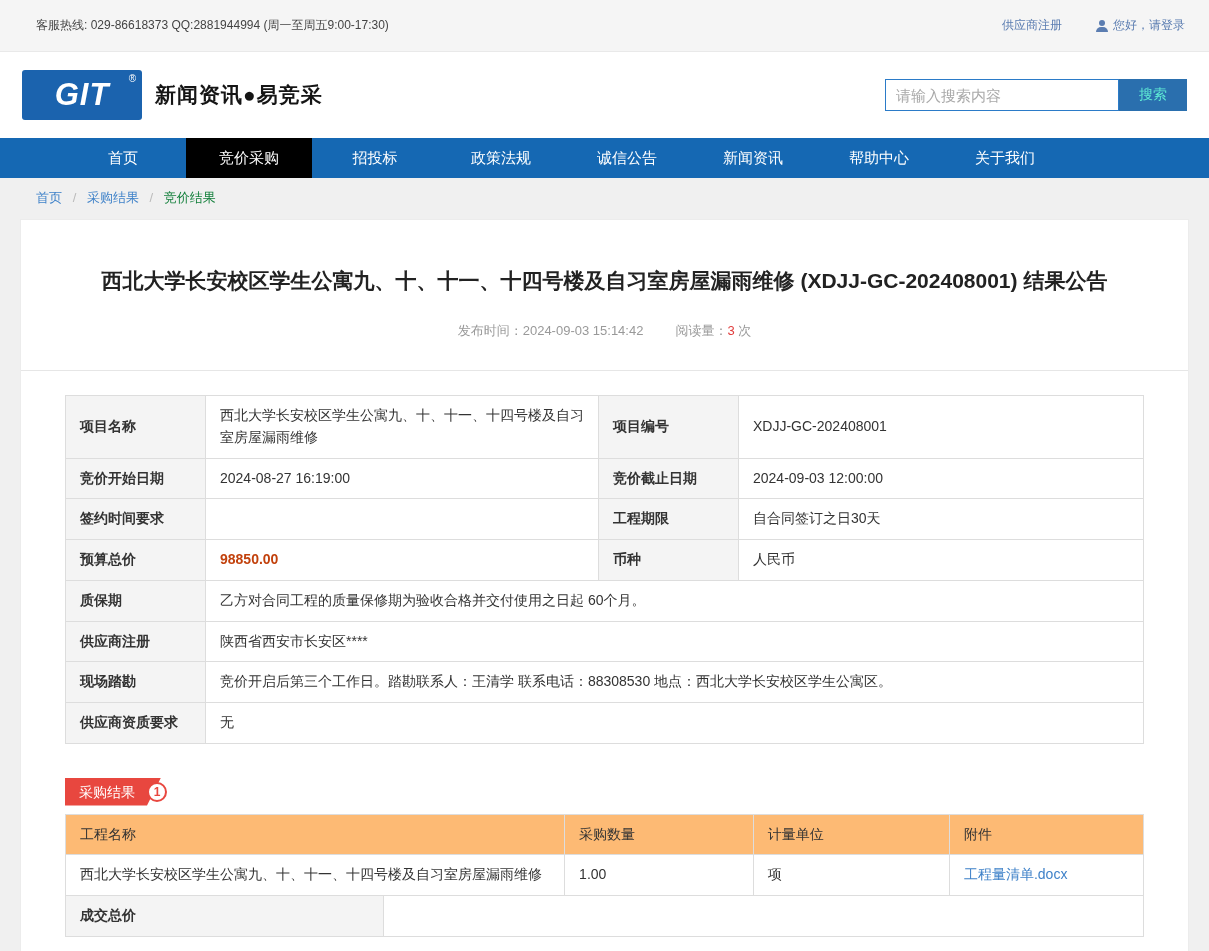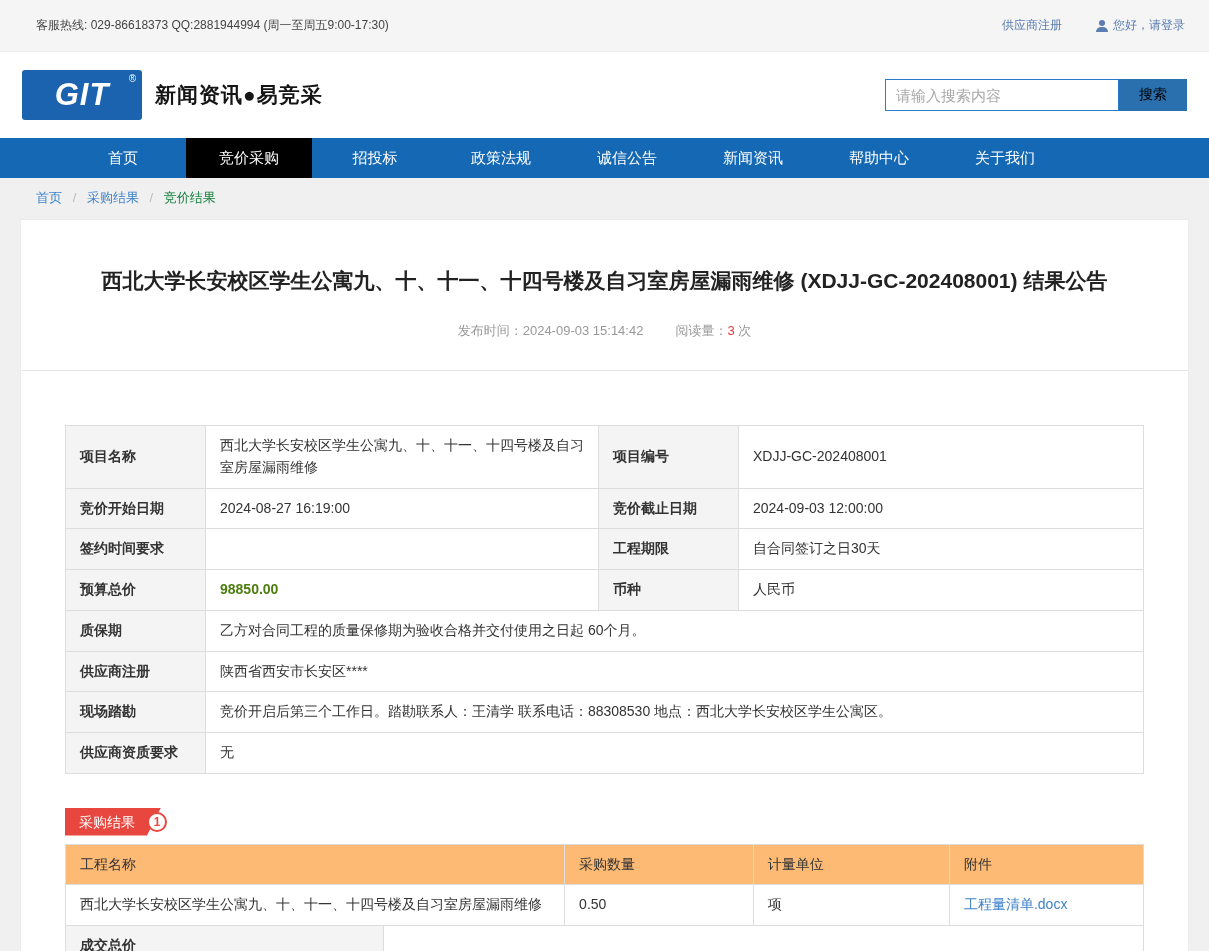--- a/index.html
+++ b/index.html
@@ -41,21 +41,21 @@
   }
   .logo .reg { position:absolute; top:3px; right:5px; font-size:10px; font-style:normal; font-weight:normal; }
   .site-name { font-size:21px; font-weight:bold; color:#151515; margin-left:13px; letter-spacing:1px; }
   .search-area { margin-left:auto; display:flex; align-items:center; }
   .search-input {
     width:234px; height:32px; border:1px solid #2b7bc8; padding:0 10px;
     font-size:15px; outline:none; color:#333; font-family:inherit;
   }
   .search-input::placeholder { color:#a9a9a9; }
   .search-btn {
-    width:68px; height:32px; background:#2a6fae; color:#000000; border:none;
+    width:68px; height:32px; background:#2a6fae; color:#5eead4; border:none;
     font-size:14px; cursor:pointer; font-family:inherit;
   }
   
   .nav { background:#1568b3; height:40px; display:flex; padding-left:60px; }
   .nav-item {
     width:126px; text-align:center; line-height:40px; color:#fff;
     font-size:15px; cursor:pointer; white-space:nowrap;
   }
   .nav-item.active { background:#000000; }
   
@@ -71,24 +71,24 @@
   .article-title {
     padding:46px 70px 0; text-align:center; font-size:21px; font-weight:bold;
     color:#222; line-height:1.4;
   }
   .article-meta { text-align:center; margin-top:27px; font-size:13px; color:#999; }
   .article-meta .views { margin-left:32px; }
   .article-meta .red { color:#e03c3c; }
   .divider { border-bottom:1px solid #e6e6e6; margin-top:30px; }
   
   table { border-collapse:collapse; width:calc(100% - 88px); margin:0 44px; font-size:14px; }
-  .detail-table { margin-top:54px; }
+  .detail-table { margin-top:24px; }
   td { border:1px solid #ddd; padding:9px 14px; color:#333; line-height:1.55; vertical-align:middle; }
   td.label { background:#f4f4f4; font-weight:bold; color:#333; }
-  .red-bold { color:#4d7c0f; font-weight:bold; }
+  .red-bold { color:#c2410c; font-weight:bold; }
   
   .result-tag-row { margin:34px 44px 0; display:flex; align-items:center; height:28px; }
   .result-tag {
     background:#e8473f; color:#fff; font-size:14px; line-height:28px;
     padding:0 26px 0 14px;
     clip-path:polygon(0 0, 100% 0, calc(100% - 14px) 100%, 0 100%);
   }
   .result-badge {
     width:20px; height:20px; border-radius:50%; border:2px solid #e8473f;
     background:#fff; color:#e8473f; font-size:12px; font-weight:bold;
@@ -218,21 +218,21 @@
     </colgroup>
     <tbody>
         <tr>
       <td class="th" colspan="2">工程名称</td>
       <td class="th">采购数量</td>
       <td class="th">计量单位</td>
       <td class="th">附件</td>
     </tr>
     <tr>
       <td colspan="2">西北大学长安校区学生公寓九、十、十一、十四号楼及自习室房屋漏雨维修</td>
-      <td>0.50</td>
+      <td>1.00</td>
       <td>项</td>
       <td><a class="file-link">工程量清单.docx</a></td>
     </tr>
     <tr>
       <td class="label">成交总价</td>
       <td colspan="4">
         
         
       </td>
     </tr>

